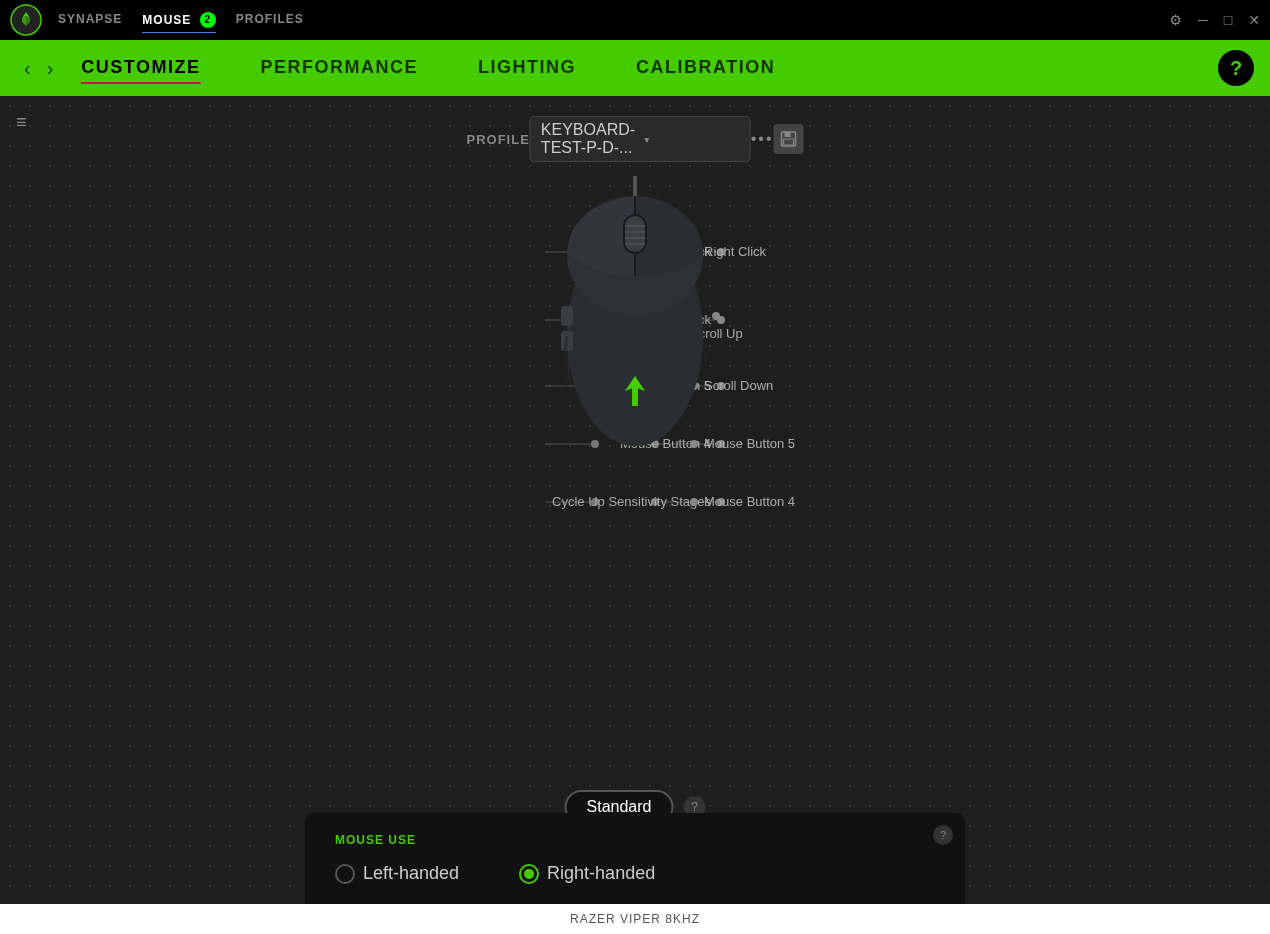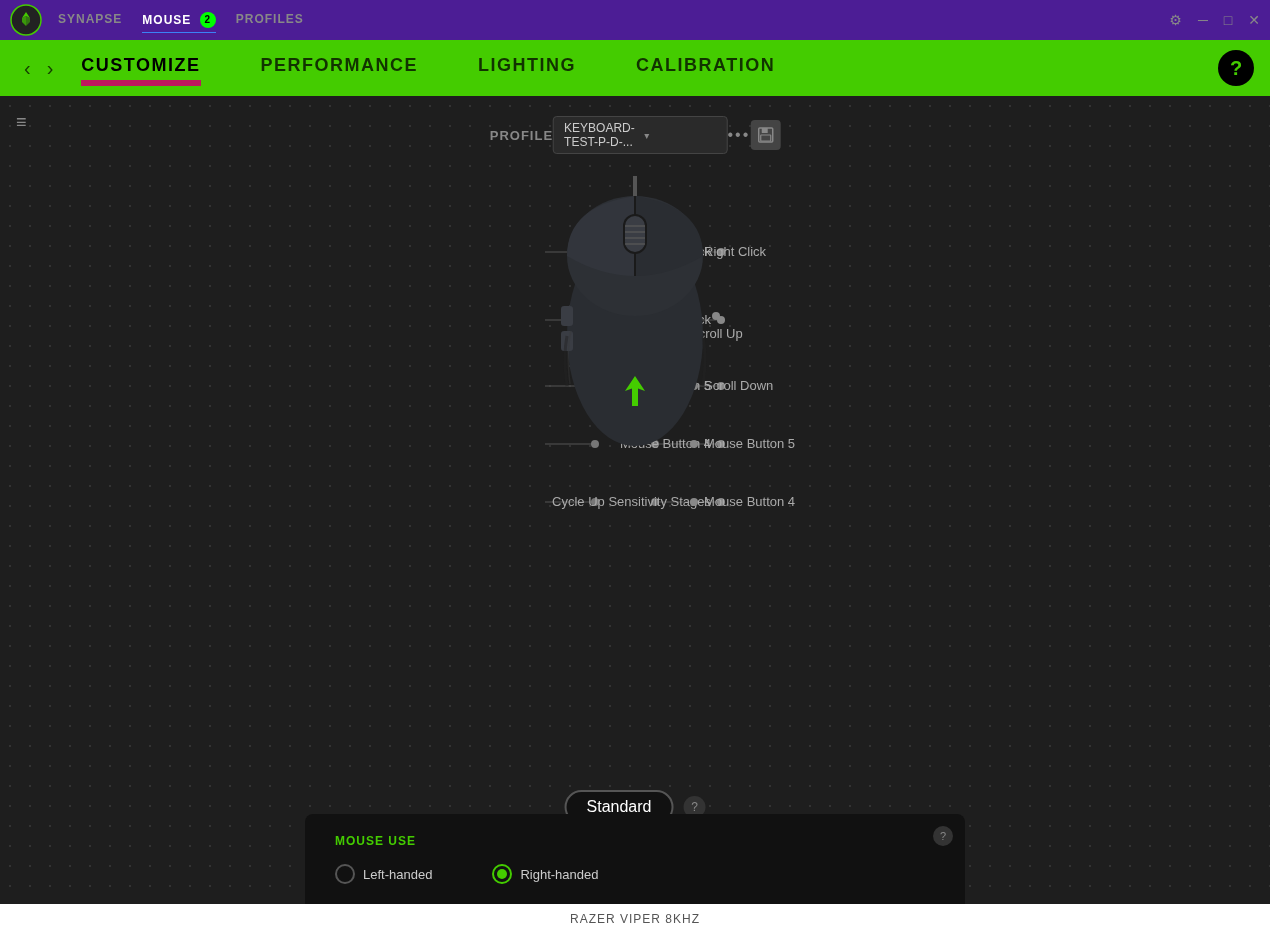--- a/index.html
+++ b/index.html
@@ -10,21 +10,21 @@
       font-family: 'Arial', sans-serif;
       color: #ccc;
       overflow: hidden;
       position: relative;
     }
 
     
     #titlebar {
       display: flex;
       align-items: center;
-      background: #4c1d95;
+      background: #000000;
       height: 40px;
       padding: 0 10px;
     }
     .titlebar-logo {
       width: 32px;
       height: 32px;
       margin-right: 16px;
     }
     .titlebar-logo svg { width: 32px; height: 32px; }
     .titlebar-tabs {
@@ -96,21 +96,21 @@
       color: #000;
       font-size: 18px;
       font-weight: bold;
       letter-spacing: 1.5px;
       cursor: pointer;
       opacity: 0.75;
       padding: 4px 0;
     }
     .nav-item.active {
       opacity: 1;
-      border-bottom: 6px solid #be185d;
+      border-bottom: 2px solid #be185d;
     }
     .nav-help {
       background: #000;
       color: #44cc00;
       border-radius: 50%;
       width: 36px;
       height: 36px;
       display: flex;
       align-items: center;
       justify-content: center;
@@ -160,21 +160,21 @@
       border-radius: 4px;
       display: flex;
       align-items: center;
       padding: 4px 10px;
       gap: 8px;
       cursor: pointer;
       min-width: 160px;
     }
     .profile-dropdown span {
       color: #ccc;
-      font-size: 12px;
+      font-size: 16px;
       flex: 1;
     }
     .profile-dropdown .chevron {
       color: #888;
       font-size: 10px;
     }
     .profile-more {
       color: #888;
       font-size: 16px;
       cursor: pointer;
@@ -330,21 +330,21 @@
       border-color: #44cc00;
     }
     .radio-inner {
       width: 10px;
       height: 10px;
       border-radius: 50%;
       background: #44cc00;
     }
     .radio-label {
       color: #ccc;
-      font-size: 13px;
+      font-size: 18px;
     }
 
     
     #statusbar {
       height: 30px;
       background: #ffffff;
       display: flex;
       align-items: center;
       justify-content: center;
     }

